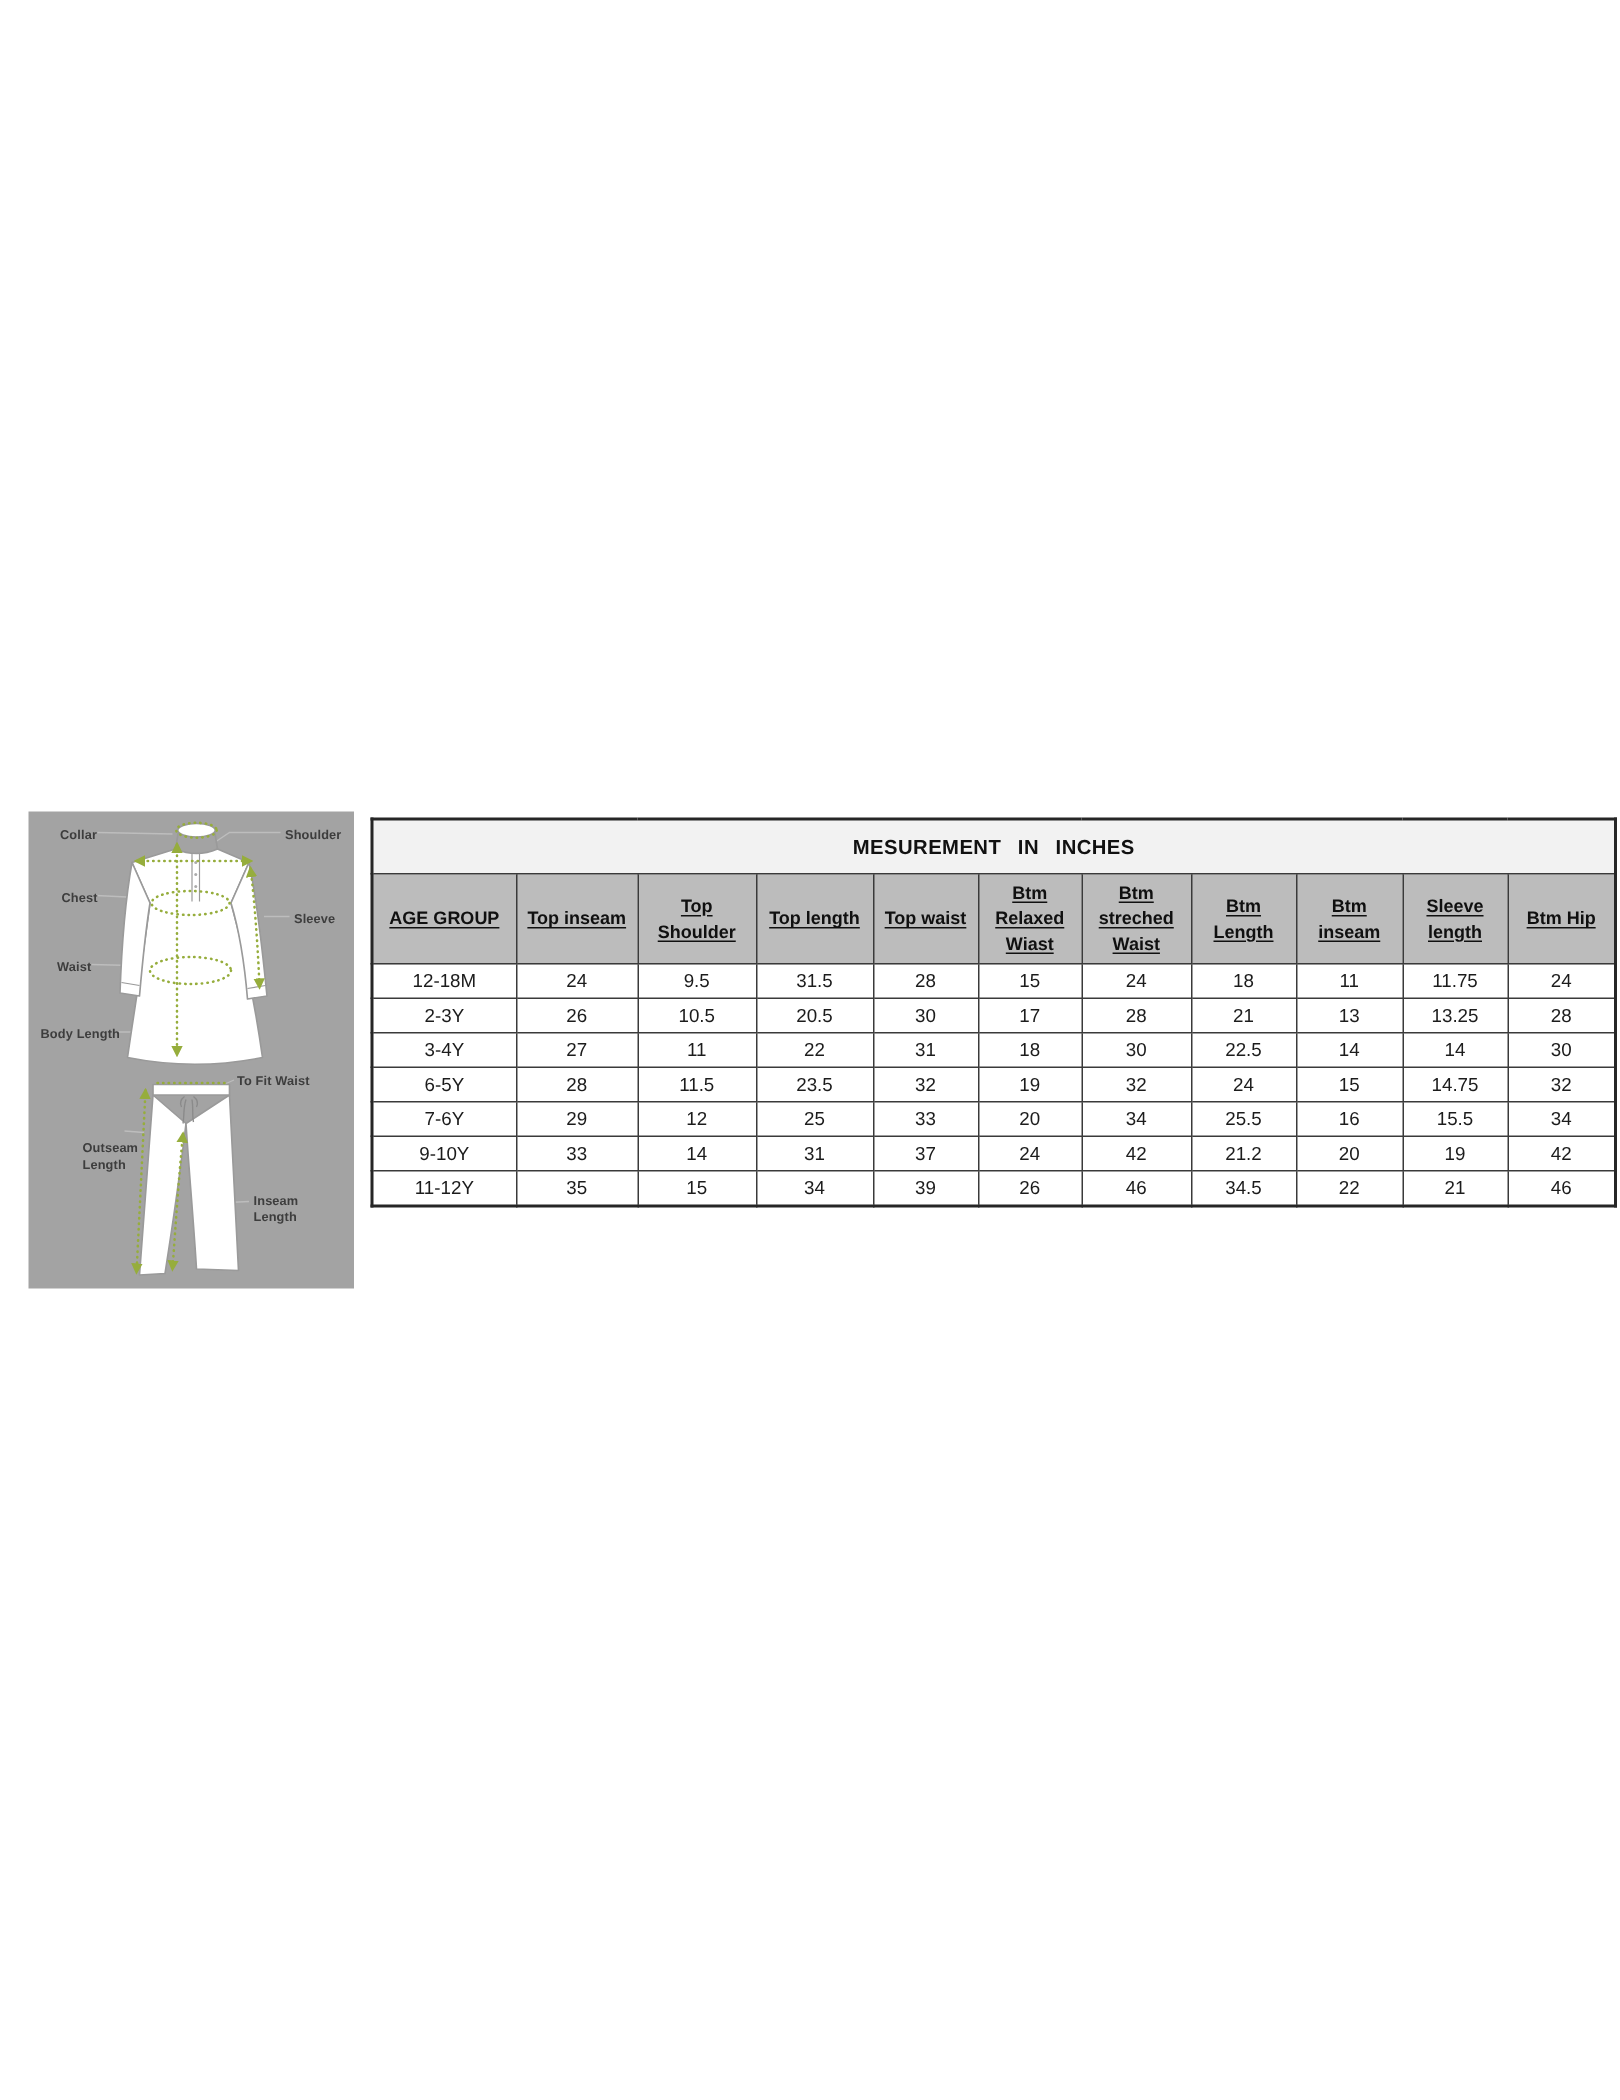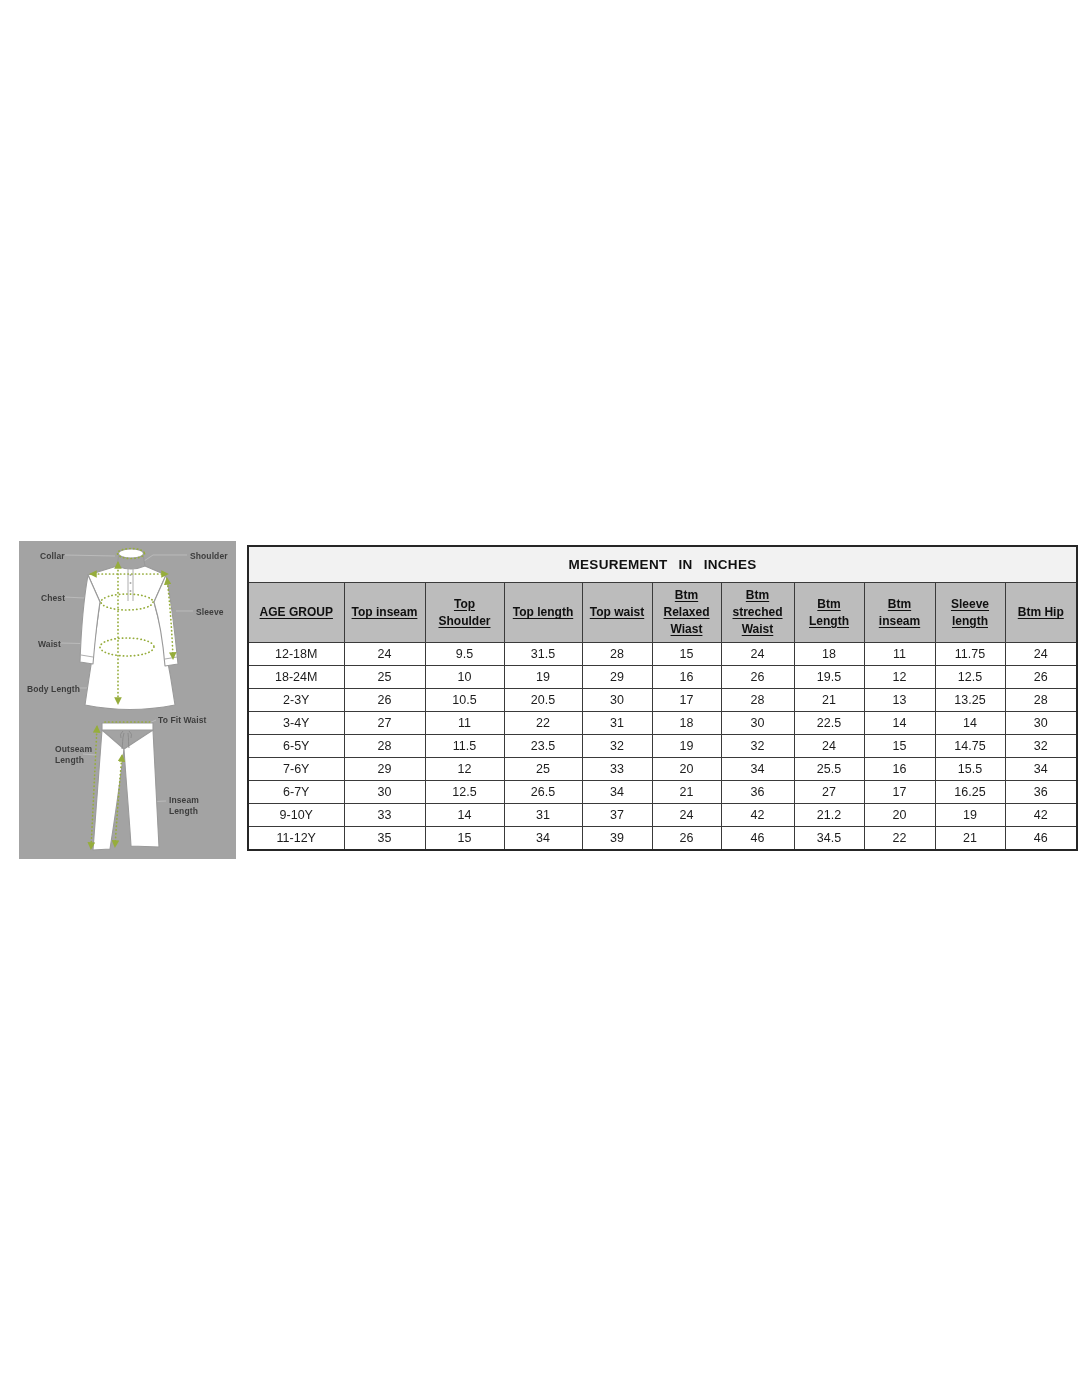--- a/index.html
+++ b/index.html
@@ -121,21 +121,21 @@
       </g>
     </svg>
 
     <div class="dlabel" style="left:21px;top:10px">Collar</div>
     <div class="dlabel" style="left:171px;top:10px">Shoulder</div>
     <div class="dlabel" style="left:22px;top:52px">Chest</div>
     <div class="dlabel" style="left:177px;top:66px">Sleeve</div>
     <div class="dlabel" style="left:19px;top:98px">Waist</div>
     <div class="dlabel" style="left:8px;top:143px">Body Length</div>
     <div class="dlabel" style="left:139px;top:174px">To Fit Waist</div>
-    <div class="dlabel wrap" style="left:36px;top:203px;width:44px">Outseam Length</div>
+    <div class="dlabel wrap" style="left:36px;top:219px;width:44px">Outseam Length</div>
     <div class="dlabel wrap" style="left:150px;top:254px;width:42px">Inseam Length</div>
   </div>
 
   <div class="size-table">
     <table>
       <colgroup>
         <col style="width:96px">
           <col style="width:81px">
           <col style="width:79px">
         <col style="width:78px">
@@ -181,33 +181,20 @@
             <td>31.5</td>
             <td>28</td>
             <td>15</td>
             <td>24</td>
             <td>18</td>
             <td>11</td>
             <td>11.75</td>
             <td>24</td>
           </tr>
           <tr>
-            <td>18-24M</td>
-            <td>25</td>
-            <td>10</td>
-            <td>19</td>
-            <td>29</td>
-            <td>16</td>
-            <td>26</td>
-            <td>19.5</td>
-            <td>12</td>
-            <td>12.5</td>
-            <td>26</td>
-          </tr>
-          <tr>
             <td>2-3Y</td>
             <td>26</td>
             <td>10.5</td>
             <td>20.5</td>
             <td>30</td>
             <td>17</td>
             <td>28</td>
             <td>21</td>
             <td>13</td>
             <td>13.25</td>
@@ -246,33 +233,20 @@
             <td>25</td>
             <td>33</td>
             <td>20</td>
             <td>34</td>
             <td>25.5</td>
             <td>16</td>
             <td>15.5</td>
             <td>34</td>
           </tr>
           <tr>
-            <td>6-7Y</td>
-            <td>30</td>
-            <td>12.5</td>
-            <td>26.5</td>
-            <td>34</td>
-            <td>21</td>
-            <td>36</td>
-            <td>27</td>
-            <td>17</td>
-            <td>16.25</td>
-            <td>36</td>
-          </tr>
-          <tr>
             <td>9-10Y</td>
             <td>33</td>
             <td>14</td>
             <td>31</td>
             <td>37</td>
             <td>24</td>
             <td>42</td>
             <td>21.2</td>
             <td>20</td>
             <td>19</td>

